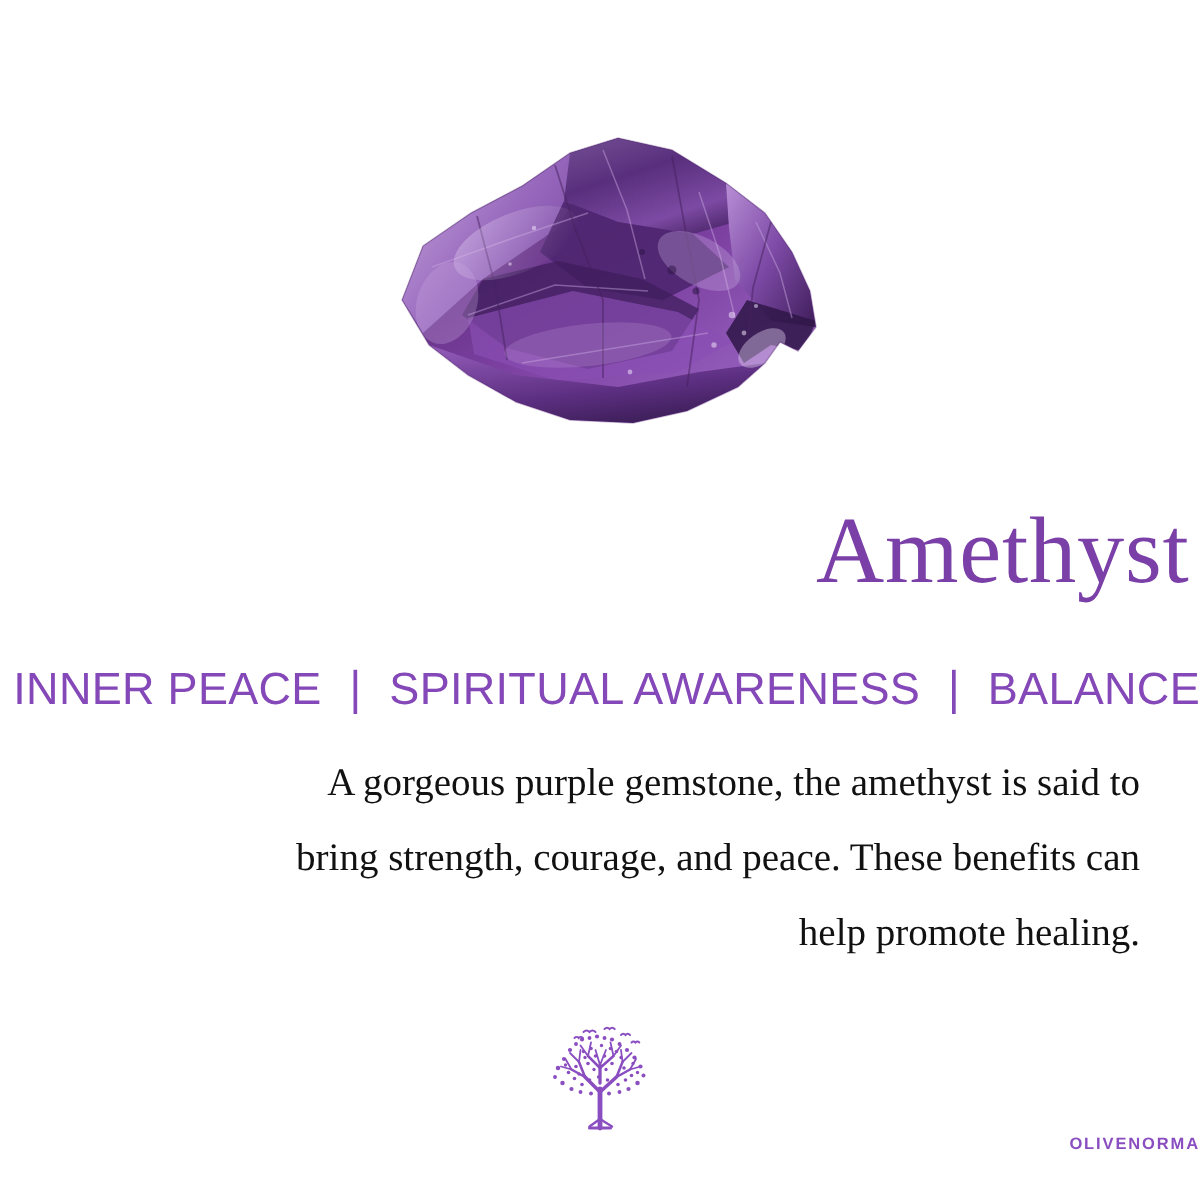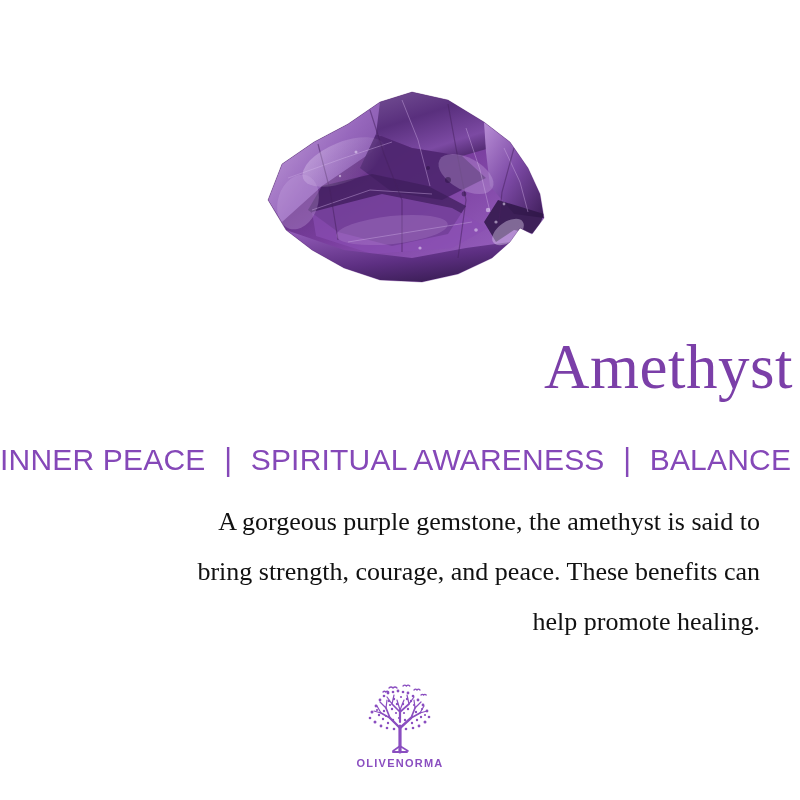--- a/index.html
+++ b/index.html
@@ -47,21 +47,21 @@
     color: #7b3fa8;
     letter-spacing: 0.5px;
   }
 
   
   .keywords {
     position: absolute;
     left: 0;
     top: 441px;
     width: 800px;
-    text-align: left;
+    text-align: right;
     font-family: "Liberation Sans", "DejaVu Sans", sans-serif;
     font-size: 30px;
     line-height: 38px;
     font-weight: 400;
     color: #8548b8;
     letter-spacing: 0.2px;
     white-space: nowrap;
   }
   .kw { display: inline-block; }
   .kw-sep {
@@ -96,20 +96,21 @@
   }
   .logo-mark { display: block; margin: 0 auto; width: 82px; height: 72px; }
   .logo-word {
     display: block;
     margin-top: 3px;
     font-family: "Liberation Sans", "DejaVu Sans", sans-serif;
     font-size: 11px;
     font-weight: 700;
     letter-spacing: 1.25px;
     color: #8a4ec0;
+    text-align: right;
   }
 </style>
 </head>
 <body>
 
 <div class="card">
 
   <div class="gem-wrap">
     <svg class="gem-svg" viewBox="0 0 300 212" xmlns="http://www.w3.org/2000/svg">
       <defs>

